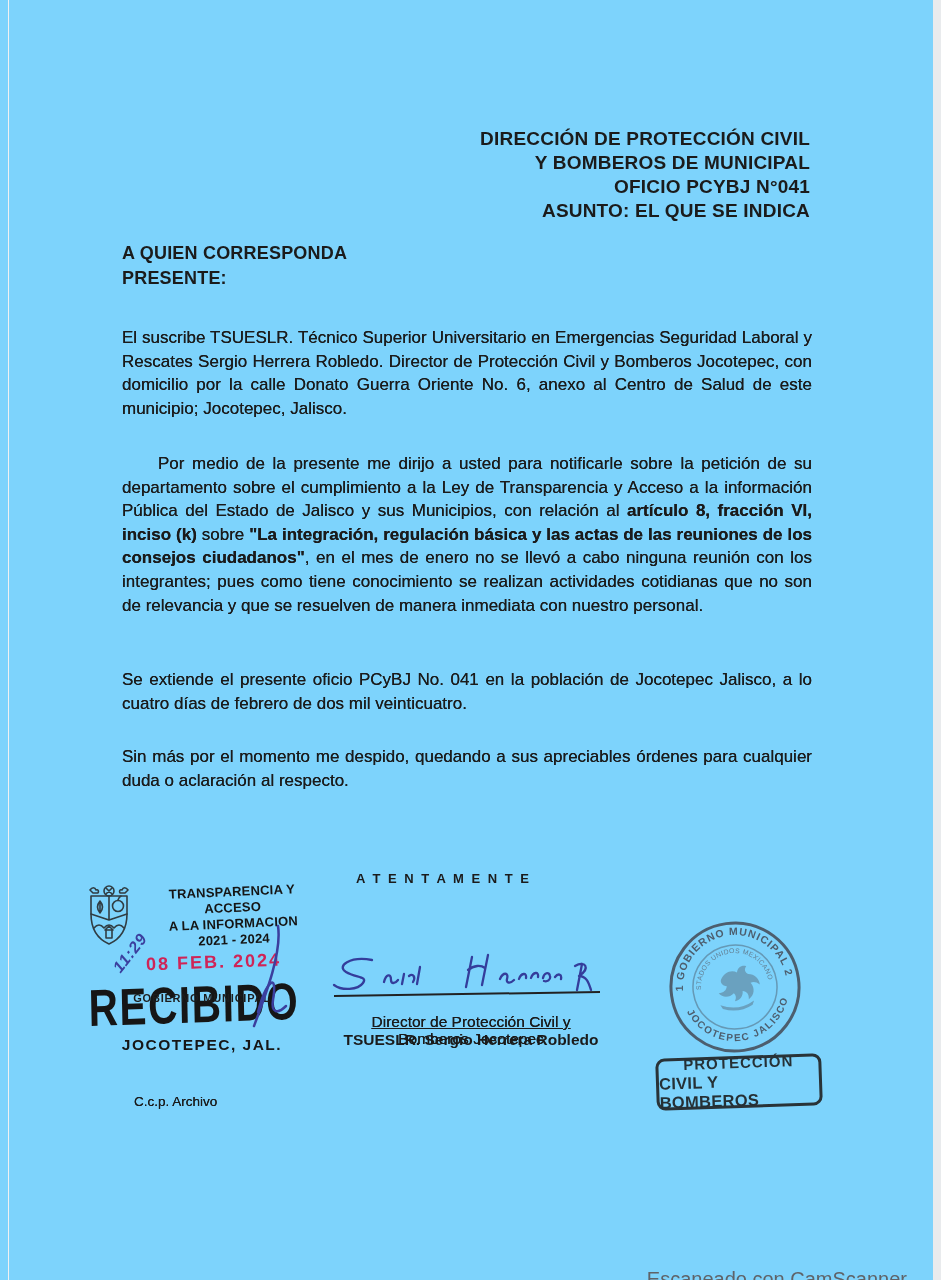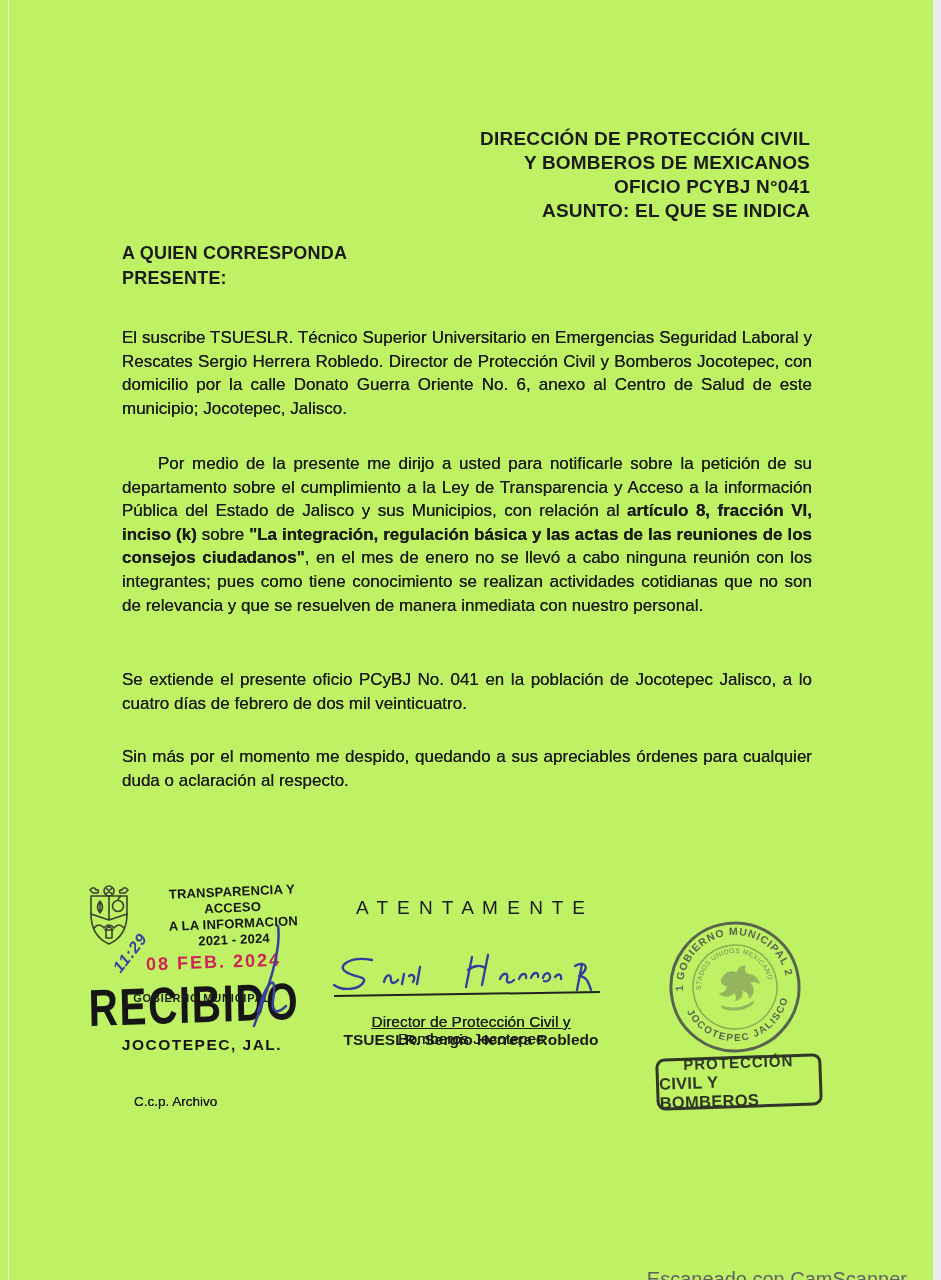--- a/index.html
+++ b/index.html
@@ -1,17 +1,17 @@
 <!DOCTYPE html>
 <html><head>
 <meta charset="utf-8">
 <style>
   html,body{margin:0;padding:0;background:#fff;}
   .page{
-    position:relative; width:941px; height:1280px; background:#bef264;
+    position:relative; width:941px; height:1280px; background:#7dd3fc;
     font-family:"Liberation Sans", sans-serif; color:#1b1b1b; overflow:hidden;
   }
   .abs{position:absolute;}
   
   .scan-edge-right{right:0;top:0;width:8px;height:1280px;background:#e9ebed;}
   .scan-edge-left{left:8px;top:0;width:1px;height:1280px;background:#f0f1f2;}
   
   .letterhead{top:127px;right:131px;text-align:right;font-weight:700;font-size:19px;line-height:24px;letter-spacing:.2px;}
   
   .salutation{left:122px;top:241px;font-weight:700;font-size:18px;line-height:25px;letter-spacing:.2px;}
@@ -28,21 +28,21 @@
           transform:rotate(-2.5deg);color:#151515;letter-spacing:.2px;}
   .hand-time{left:108px;top:944px;color:#3b3f9e;font-size:16px;font-style:italic;font-weight:700;
              transform:rotate(-52deg);letter-spacing:1px;}
   .date-stamp{left:146px;top:952px;color:#cf2457;font-weight:700;font-size:18px;letter-spacing:2px;
               transform:rotate(-2deg);}
   .recibido{left:88px;top:978px;font-weight:700;font-size:52px;letter-spacing:2px;color:#161616;
             transform:scaleX(.78) rotate(-1.5deg);transform-origin:left top;white-space:nowrap;}
   .gob-mun{left:96px;top:992px;width:212px;text-align:center;font-weight:700;font-size:11px;letter-spacing:.8px;color:#1d1d1d;}
   .joc-jal{left:96px;top:1036px;width:212px;text-align:center;font-weight:700;font-size:15.5px;letter-spacing:1.5px;color:#161616;}
   
-  .atentamente{left:356px;top:897px;font-weight:400;font-size:19px;letter-spacing:2px;}
+  .atentamente{left:356px;top:871px;font-weight:700;font-size:13px;letter-spacing:2px;}
   .sig-name{left:330px;top:995px;width:282px;text-align:center;font-weight:700;font-size:15.5px;margin-top:36px;}
   .sig-title1{left:330px;top:1013px;width:282px;text-align:center;font-size:15.5px;text-shadow:0 0 .4px #1b1b1b;text-decoration:underline;}
   .sig-title2{left:330px;top:1030px;width:282px;text-align:center;font-size:15.5px;text-shadow:0 0 .4px #1b1b1b;}
   
   .box-stamp{left:656px;top:1056px;width:160px;height:46px;border:3.5px solid #1e1e1e;border-radius:9px;
              display:flex;flex-direction:column;justify-content:center;align-items:center;
              transform:rotate(-2deg);opacity:.88;background:rgba(255,255,255,0);}
   .box-stamp .l1{font-weight:700;font-size:15px;letter-spacing:1px;line-height:18px;color:#1a1a1a;}
   .box-stamp .l2{font-weight:700;font-size:16.5px;letter-spacing:.3px;line-height:19px;color:#1a1a1a;}
   
@@ -52,21 +52,21 @@
 </head>
 <body>
 
 <div class="page">
 
   <div class="abs scan-edge-right"></div>
   <div class="abs scan-edge-left"></div>
 
   <div class="abs letterhead">
     <div>DIRECCIÓN DE PROTECCIÓN CIVIL</div>
-    <div>Y BOMBEROS DE MEXICANOS</div>
+    <div>Y BOMBEROS DE MUNICIPAL</div>
     <div>OFICIO PCYBJ N°041</div>
     <div>ASUNTO: EL QUE SE INDICA</div>
   </div>
 
   <div class="abs salutation">
     <div>A QUIEN CORRESPONDA</div>
     <div>PRESENTE:</div>
   </div>
 
   <p class="abs para p1">El suscribe TSUESLR. Técnico Superior Universitario en Emergencias Seguridad Laboral y Rescates Sergio Herrera Robledo. Director de Protección Civil y Bomberos Jocotepec, con domicilio por la calle Donato Guerra Oriente No. 6, anexo al Centro de Salud de este municipio; Jocotepec, Jalisco.</p>

